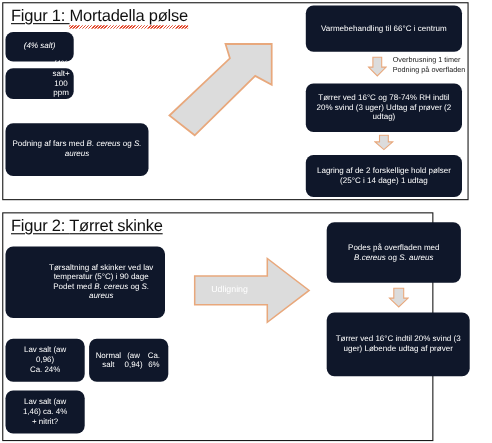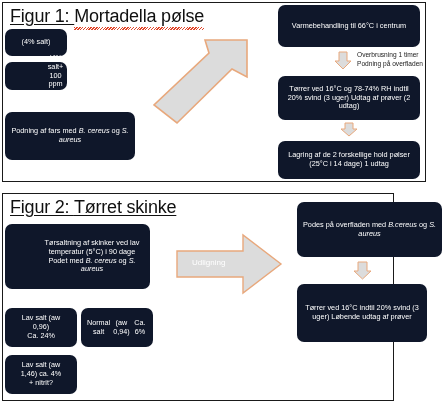--- a/index.html
+++ b/index.html
@@ -20,21 +20,21 @@
     border: 1.5px solid #1a1a1a;
     background: #ffffff;
     box-sizing: border-box;
   }
 
   #figure1-panel { left: 2px;  top: 2px;   width: 424px; height: 180px; }
   #figure2-panel { left: 2px;  top: 193px; width: 392px; height: 208px; }
 
   .fig-title {
     position: absolute;
-    font-size: 18px;
+    font-size: 15px;
     color: #101010;
     letter-spacing: -0.2px;
     text-decoration: underline;
     text-underline-offset: 2px;
     white-space: nowrap;
   }
   .spell-word {
     position: relative;
     display: inline-block;
   }
@@ -89,21 +89,21 @@
     white-space: nowrap;
   }
 </style>
 </head>
 <body>
 
 <div class="panel" id="figure1-panel"></div>
 
 <div class="fig-title" style="left:10px; top:6px;"><span>Figur 1: </span><span class="spell-word">Mortadella pølse</span></div>
 
-<div class="obox" id="f1-box1" style="left:5px; top:29px; width:62px; height:27px;">
+<div class="obox" id="f1-box1" style="left:5px; top:29px; width:62px; height:27px;font-style:italic;">
   <span>(4% salt)</span>
 </div>
 
 <div class="obox" id="f1-box2" style="left:5px; top:62px; width:62px; height:28px;padding-left:44px;">
   <span>(4% salt+ 100 ppm nitrit)</span>
 </div>
 
 <div class="obox" id="f1-box3" style="left:5px; top:112px; width:130px; height:48px;">
   <span>
     <span>Podning af fars med </span><i>B. cereus</i><span> og </span><i>S. aureus</i>
@@ -173,21 +173,21 @@
   <div>+ nitrit?</div>
 </div>
 
 <div class="arrow-wrap" id="f2-big-arrow" style="left:175px; top:233px; width:108px; height:62px;">
   <svg viewBox="0 0 108 62" preserveAspectRatio="none" aria-hidden="true">
     <polygon points="2,18 68,18 68,2 106,31 68,60 68,44 2,44" fill="#DCDCDC" stroke="#E8A87C" stroke-width="1.4"></polygon>
   </svg>
 </div>
 <div class="arrow-label" style="left:192px; top:258px;">Udligning</div>
 
-<div class="obox" id="f2-r1" style="left:297px; top:202px; width:145px; height:55px;">
+<div class="obox" id="f2-r1" style="left:297px; top:202px; width:122px; height:55px;">
   <span>
     <span>Podes på overfladen med </span><i>B.cereus</i><span> og </span><i>S. aureus</i>
   </span>
 </div>
 
 <div class="arrow-wrap" id="f2-da1" style="left:353px; top:261px; width:19px; height:19px;">
   <svg viewBox="0 0 19 19" preserveAspectRatio="none" aria-hidden="true">
     <polygon points="5,1 14,1 14,10 18,10 9.5,18 1,10 5,10" fill="#DCDCDC" stroke="#E8A87C" stroke-width="1"></polygon>
   </svg>
 </div>

